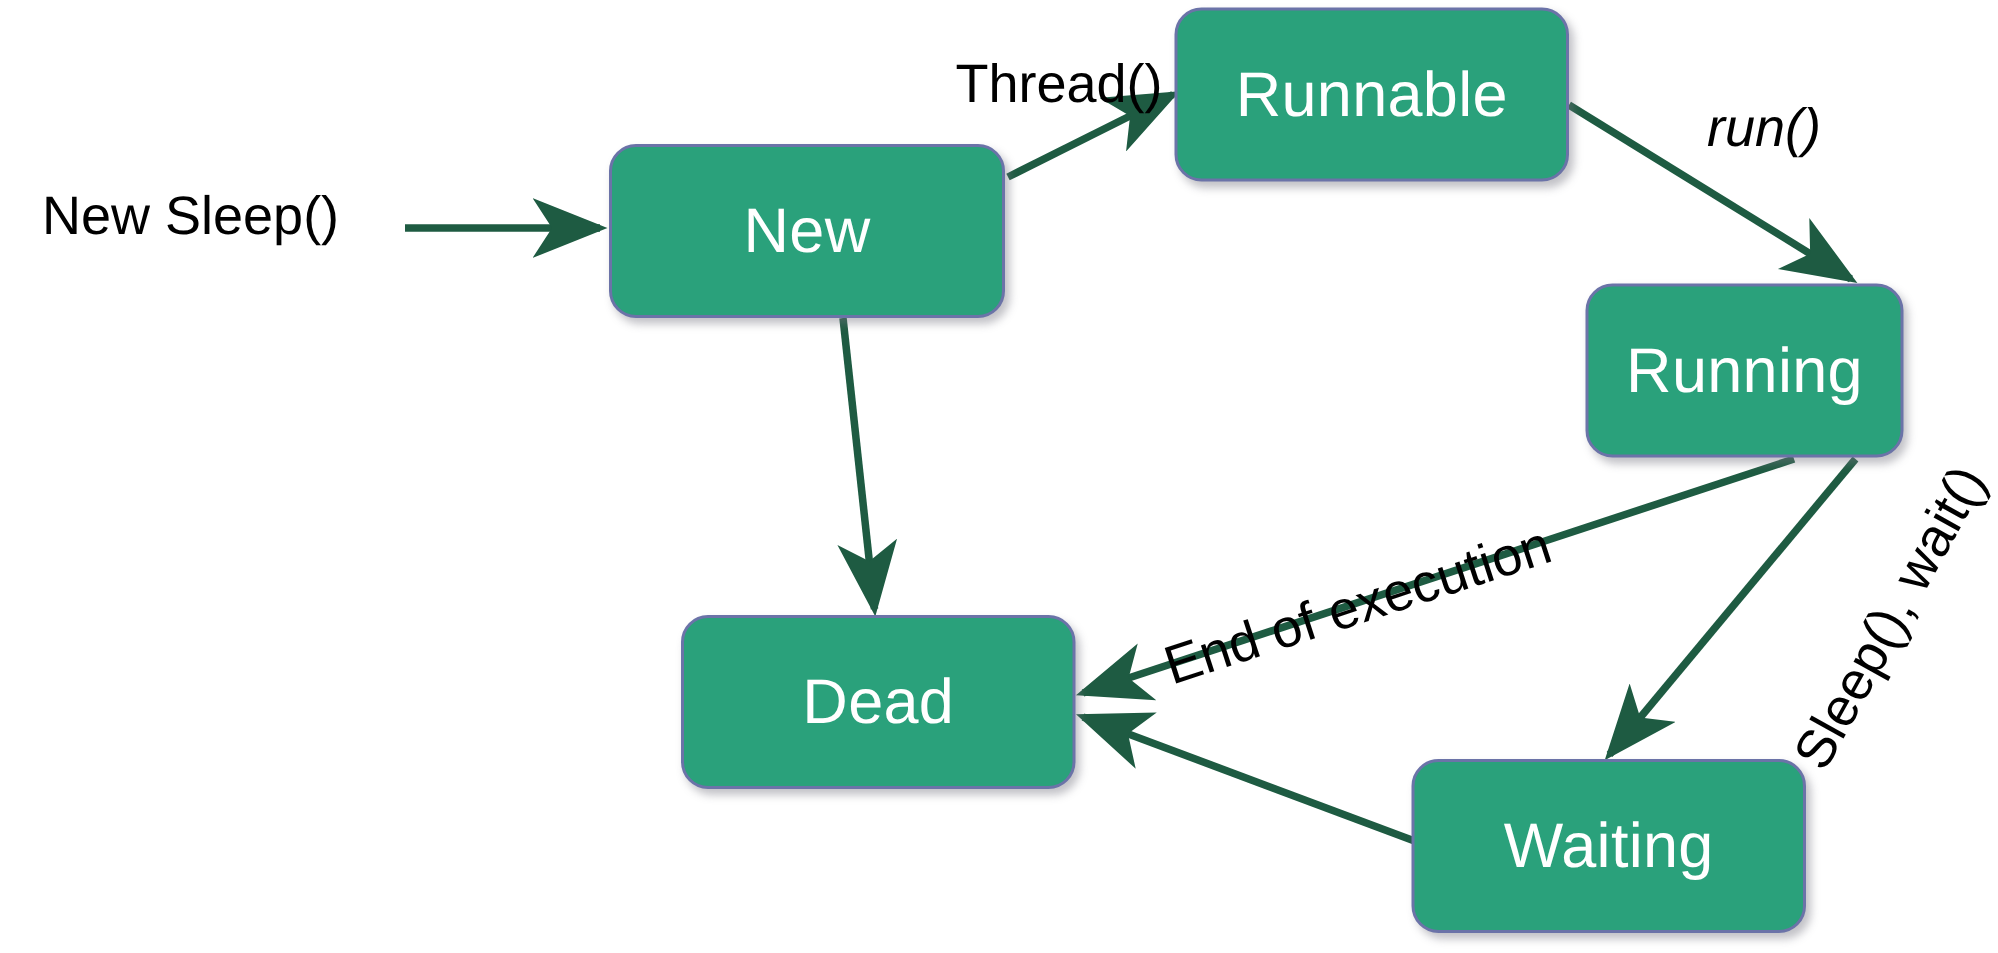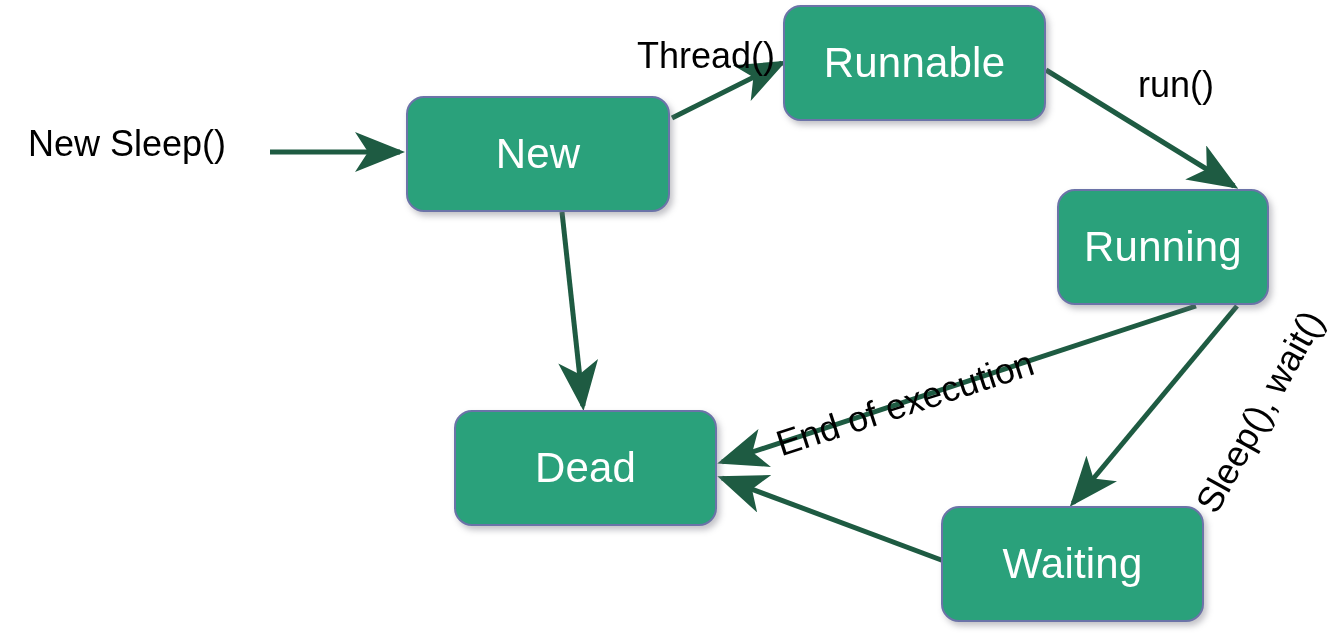--- a/index.html
+++ b/index.html
@@ -100,19 +100,19 @@
   </div>
 
   <div class="state-node" style="left:454px; top:410px; width:263px; height:116px;">
     <span class="state-label">Dead</span>
   </div>
 
   <div class="edge-label" style="left:28px; top:126px;">New Sleep()</div>
 
   <div class="edge-label" style="left:637px; top:38px;">Thread()</div>
 
-  <div class="edge-label" style="left:1138px; top:67px;">run()</div>
+  <div class="edge-label" style="left:1138px; top:67px;font-style:italic;">run()</div>
 
   <div class="edge-label" style="left:772px; top:428px; transform: rotate(-18deg);">End of execution</div>
 
   <div class="edge-label" style="left:1190px; top:501px; transform: rotate(-61deg);">Sleep(), wait()</div>
 
 </div>
 
 </body></html>

